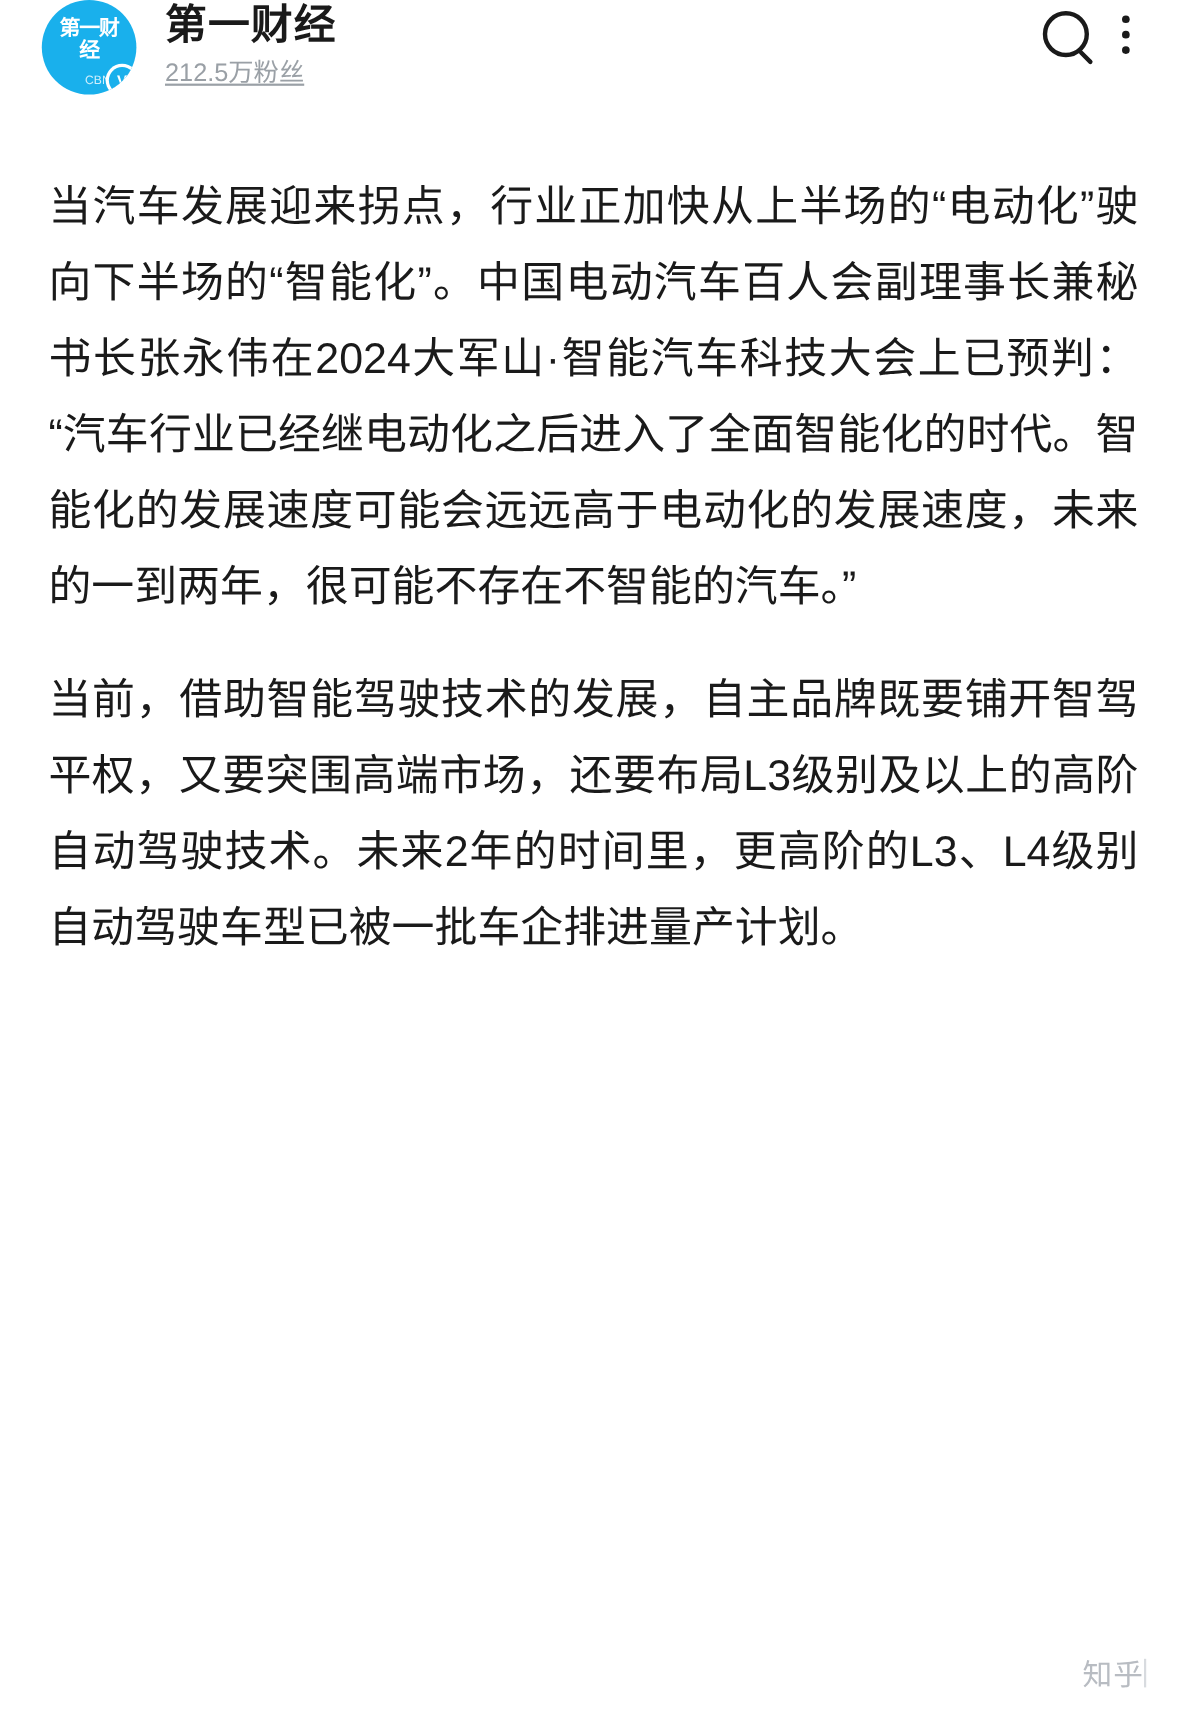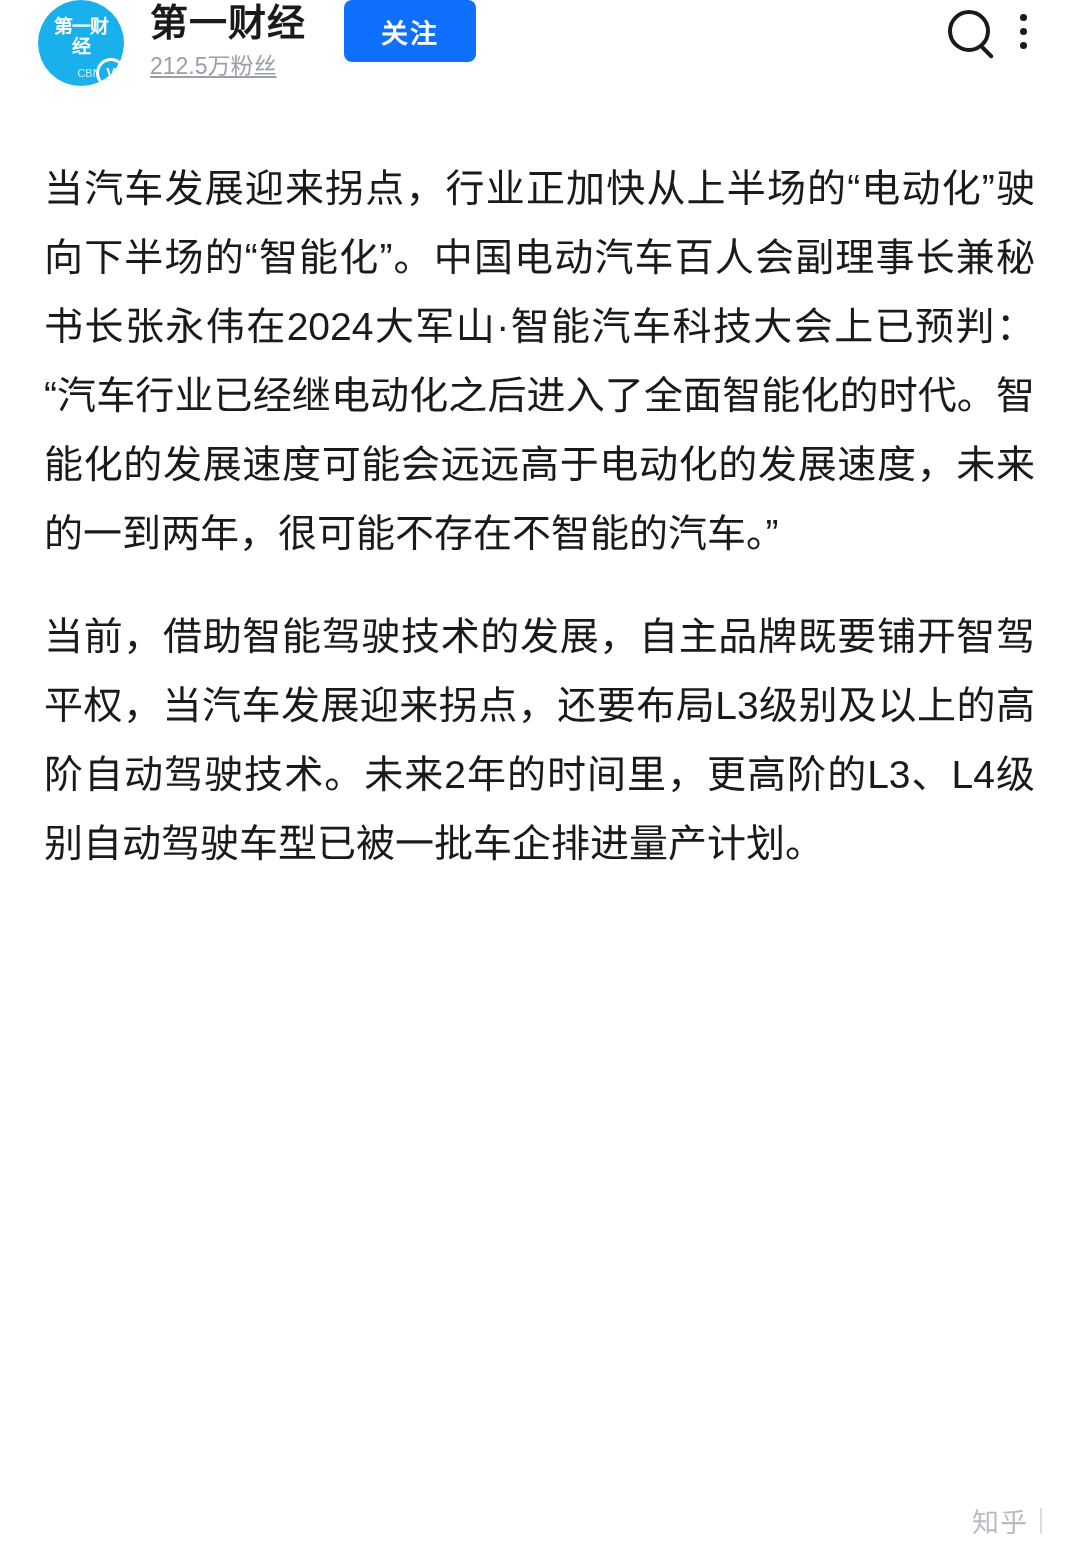--- a/index.html
+++ b/index.html
@@ -159,21 +159,20 @@
     letter-spacing: 0px;
   }
 
   
   .watermark {
     position: absolute;
     right: 38px;
     bottom: 22px;
     display: flex;
     align-items: center;
-    gap: 12px;
     color: #b8bcc2;
     font-size: 27px;
     margin-top: 28px;
   }
   .wm-logo {
     font-size: 27px;
     color: #b8bcc2;
     letter-spacing: 1px;
   }
   .wm-divider {
@@ -195,40 +194,39 @@
       <div class="avatar-badge">
         <i>V</i>
       </div>
     </div>
 
     <div class="account">
       <div class="account-name">第一财经</div>
       <div class="account-followers">212.5万粉丝</div>
     </div>
 
-    <button class="follow-btn">关注</button>
 
     <div class="header-spacer"></div>
 
     <button class="icon-btn">
       <span class="search-glyph"></span>
     </button>
 
     <button class="icon-btn more">
       <span class="dots">
         <span></span>
           <span></span>
           <span></span>
       </span>
     </button>
   </div>
 
   <div class="article">
     <p>当汽车发展迎来拐点，行业正加快从上半场的“电动化”驶向下半场的“智能化”。中国电动汽车百人会副理事长兼秘书长张永伟在2024大军山·智能汽车科技大会上已预判：“汽车行业已经继电动化之后进入了全面智能化的时代。智能化的发展速度可能会远远高于电动化的发展速度，未来的一到两年，很可能不存在不智能的汽车。”</p>
-    <p>当前，借助智能驾驶技术的发展，自主品牌既要铺开智驾平权，当汽车发展迎来拐点，还要布局L3级别及以上的高阶自动驾驶技术。未来2年的时间里，更高阶的L3、L4级别自动驾驶车型已被一批车企排进量产计划。</p>
+    <p>当前，借助智能驾驶技术的发展，自主品牌既要铺开智驾平权，又要突围高端市场，还要布局L3级别及以上的高阶自动驾驶技术。未来2年的时间里，更高阶的L3、L4级别自动驾驶车型已被一批车企排进量产计划。</p>
   </div>
 
   <div class="watermark">
     <span class="wm-logo">知乎</span>
     <span class="wm-divider"></span>
   </div>
 
 </div>
 
 </body></html>

